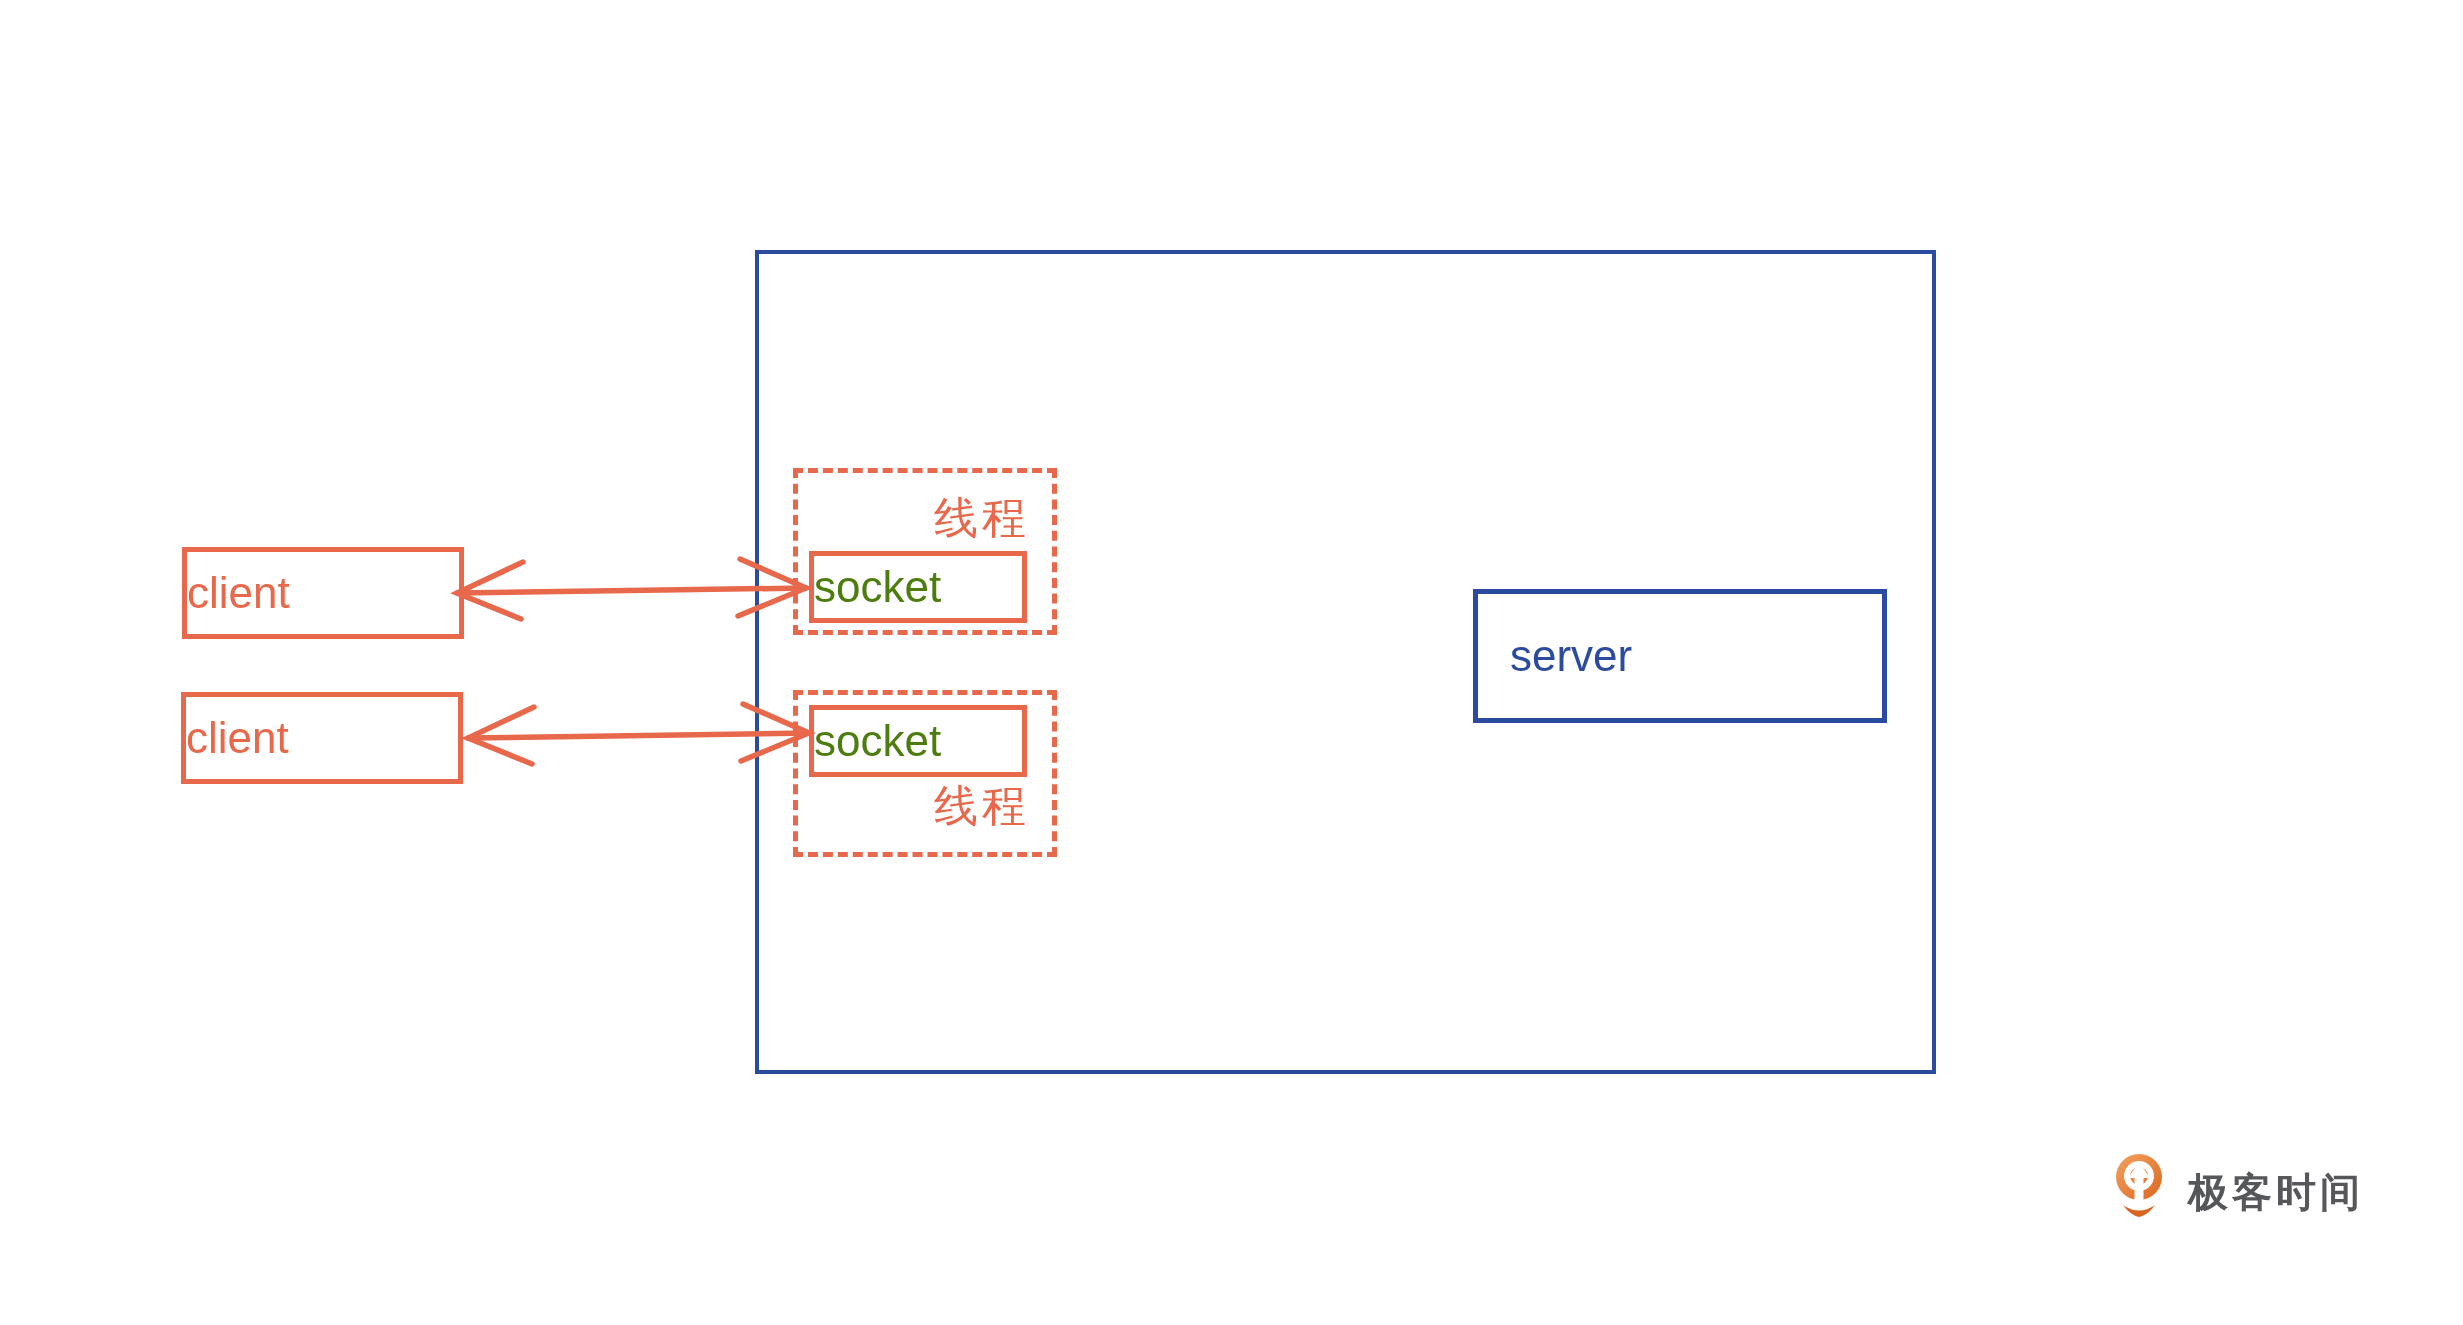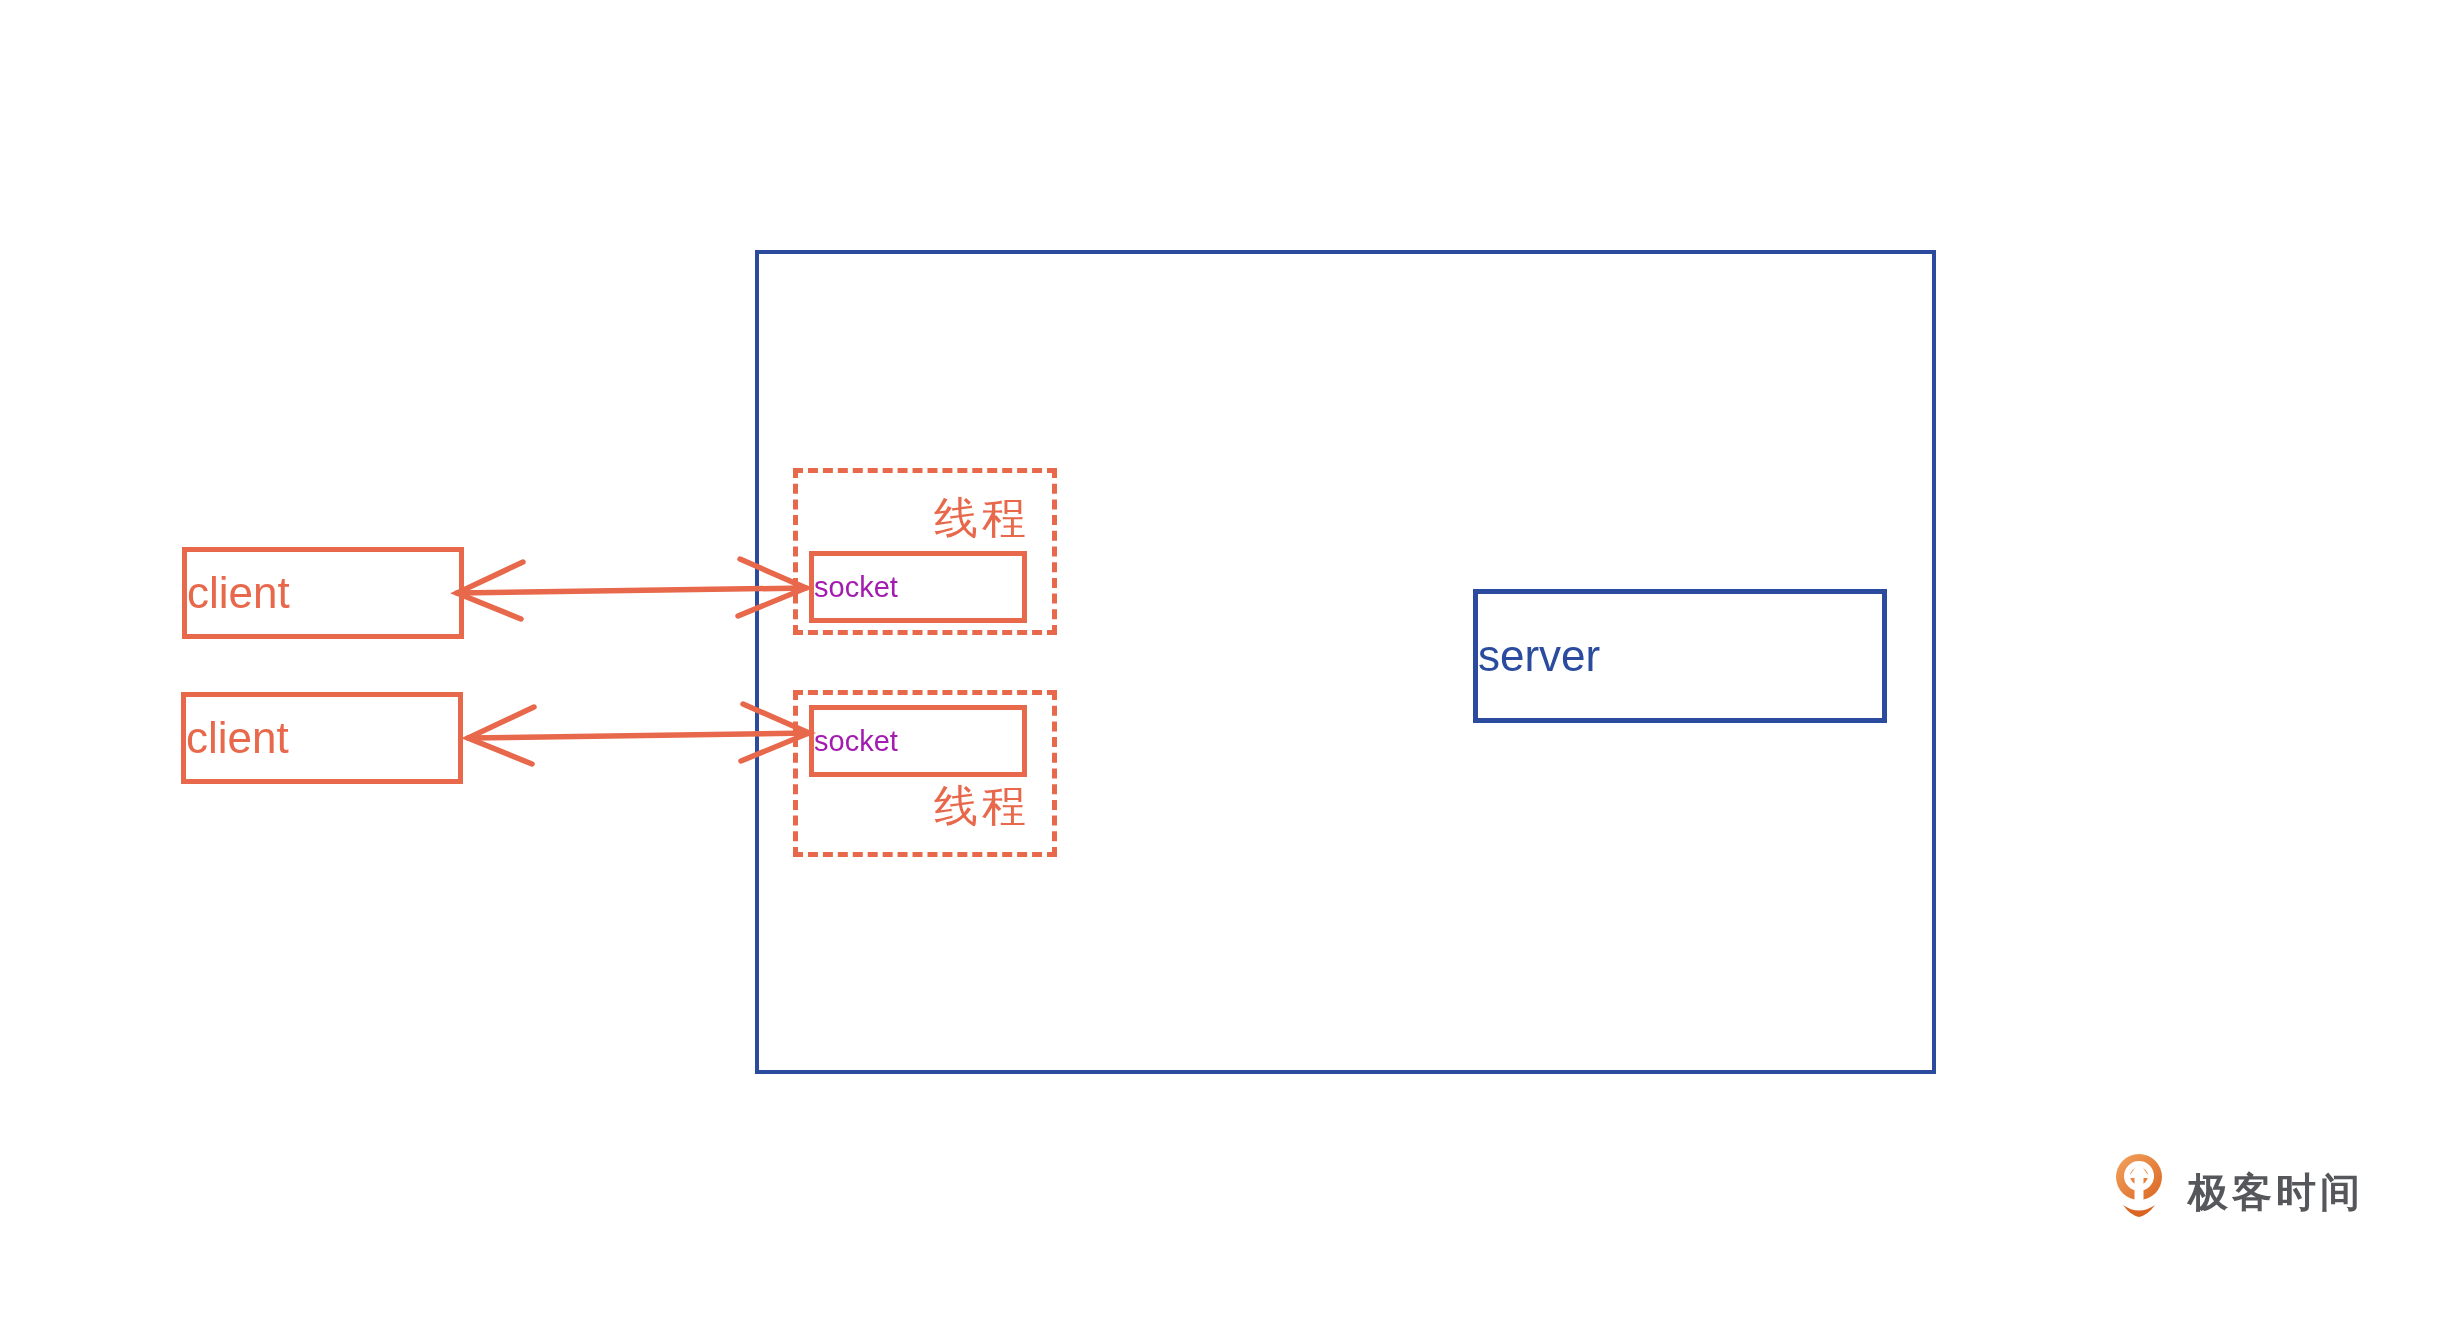--- a/index.html
+++ b/index.html
@@ -38,21 +38,21 @@
     border: 4px solid #2B4C9E;
     background: transparent;
   }
 
   
   .server-box {
     border: 5px solid #2B4C9E;
     color: #2B4C9E;
     font-size: 44px;
     left: 1473px; top: 589px;
-    width: 414px; height: 134px;
+    width: 414px; height: 134px; padding-left: 32px;
   }
 
   
   .thread-box {
     position: absolute;
     box-sizing: border-box;
     border: 5px dashed #E8684C;
     background: transparent;
   }
   .thread-1 { left: 793px; top: 468px; width: 264px; height: 167px; }
@@ -63,22 +63,22 @@
     font-size: 44px;
     letter-spacing: 4px;
     white-space: nowrap;
   }
   .thread-label-1 { right: 22px; top: 16px; }
   .thread-label-2 { right: 22px; bottom: 16px; }
 
   
   .socket-box {
     border: 5px solid #E8684C;
-    color: #a21caf;
-    font-size: 29px;
+    color: #4d7c0f;
+    font-size: 44px;
     width: 218px; height: 72px;
   }
   .socket-1 { left: 809px; top: 551px; }
   .socket-2 { left: 809px; top: 705px; }
 
   .arrow-layer {
     position: absolute;
     left: 0; top: 0;
     width: 2463px; height: 1325px;
     pointer-events: none;

